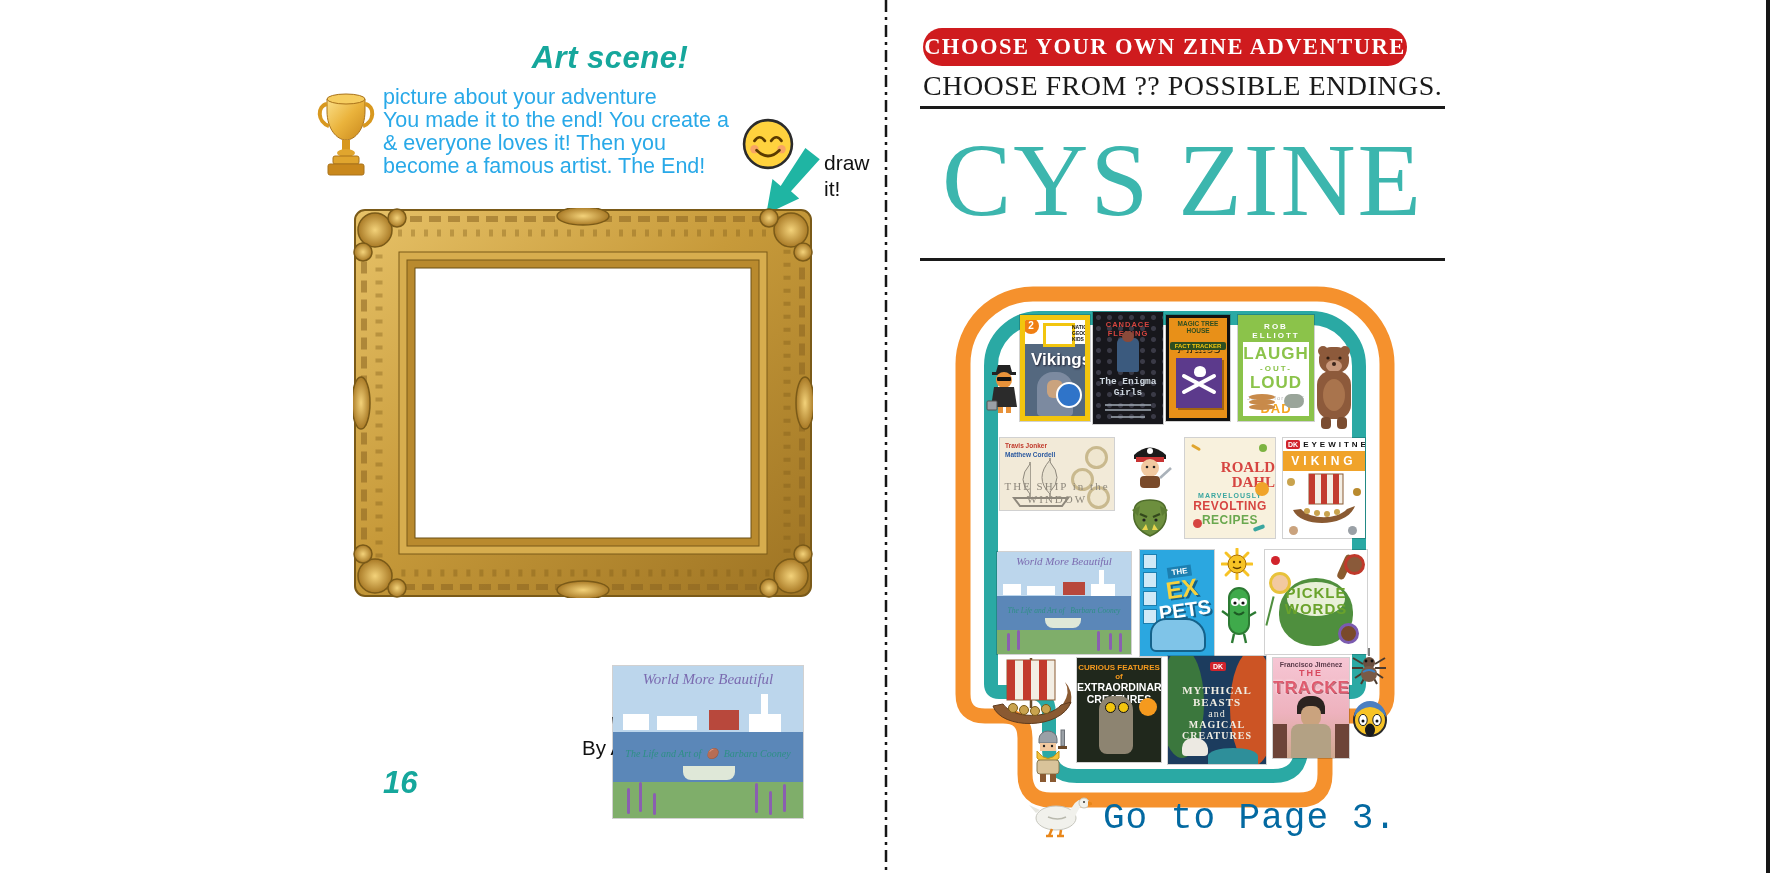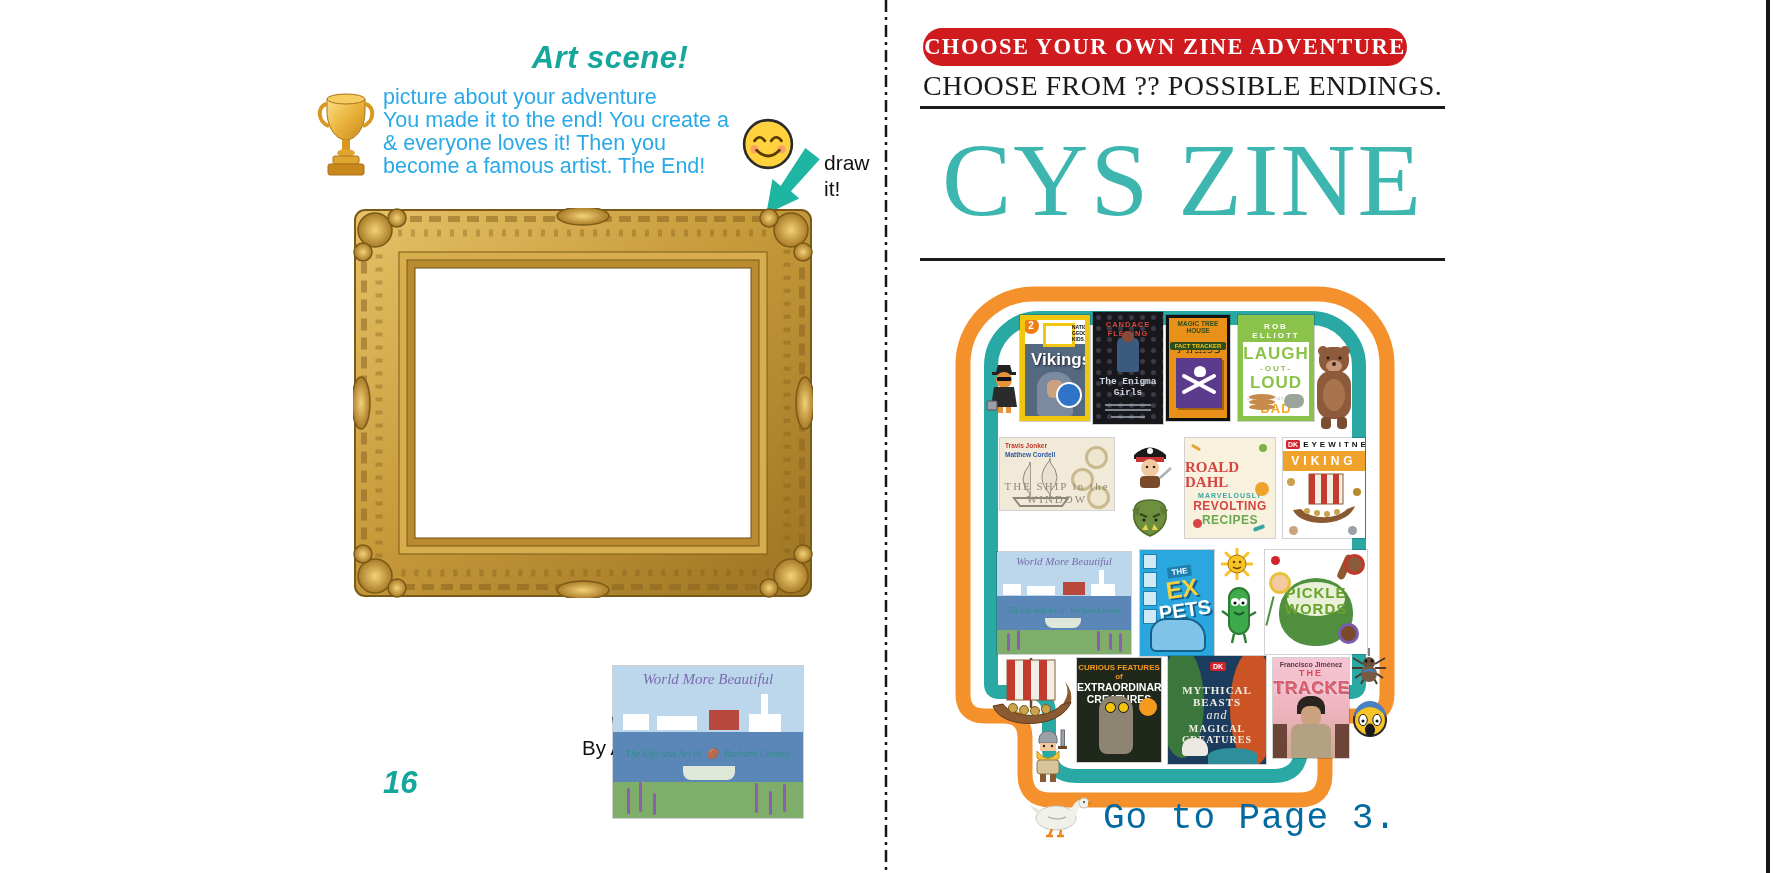--- a/index.html
+++ b/index.html
@@ -75,21 +75,21 @@
   .cv-laugh .cloud{position:absolute;right:5px;bottom:8px;width:20px;height:14px;background:#9aa59a;border-radius:7px;}
   
   .cv-ship{background:#f2ead8;}
   .cv-ship .a1{position:absolute;left:5px;top:4px;font-size:6.5px;color:#c0392b;font-weight:bold;}
   .cv-ship .a2{position:absolute;left:5px;top:13px;font-size:6.5px;color:#2c5aa0;font-weight:bold;}
   .cv-ship .ti{position:absolute;left:0;bottom:4px;width:100%;text-align:center;color:#8e887c;
                font-family:"Liberation Serif",serif;font-size:11px;letter-spacing:2px;line-height:13px;}
   .cv-ship .port{position:absolute;width:17px;height:17px;border-radius:50%;background:#efe6cf;border:3px solid #c9b98e;}
   
   .cv-recipes{background:#f8f1dd;}
-  .cv-recipes .a1{color:#d64541;font-family:"Liberation Serif",serif;font-weight:bold;font-size:15px;text-align:left;line-height:15px;margin-top:22px;}
+  .cv-recipes .a1{color:#d64541;font-family:"Liberation Serif",serif;font-weight:bold;font-size:15px;text-align:right;line-height:15px;margin-top:22px;}
   .cv-recipes .t1{color:#3aa6a0;font-size:7px;font-weight:bold;text-align:center;letter-spacing:1px;margin-top:2px;}
   .cv-recipes .t2{color:#d64541;font-size:12px;font-weight:800;text-align:center;letter-spacing:.5px;}
   .cv-recipes .t3{color:#6aa84f;font-size:12px;font-weight:800;text-align:center;letter-spacing:.5px;}
   .cv-recipes .doo{position:absolute;border-radius:2px;}
   
   .cv-dk{background:#fff;}
   .cv-dk .row{display:flex;align-items:center;gap:3px;padding:2px 3px;}
   .cv-dk .dk{background:#d1242c;color:#fff;font-size:7px;font-weight:bold;padding:1px 2px;border-radius:2px;}
   .cv-dk .ew{font-size:8px;font-weight:bold;letter-spacing:3px;color:#111;}
   .cv-dk .band{background:#f0a32a;color:#fff;text-align:center;font-size:12px;font-weight:bold;letter-spacing:4px;padding:3px 0;}
@@ -543,21 +543,21 @@
       <div class="badge"></div>
     </div>
 
     <div class="cover cv-myth" style="left:283px;top:656px;width:98px;height:108px">
       <div class="gl"></div>
       <div class="or"></div>
       <div class="dk">DK</div>
       <div class="tx">
         <div style="font-size:11px;font-weight:bold"><span>MYTHICAL</span></div>
         <div style="font-size:11px;font-weight:bold"><span>BEASTS</span></div>
-        <div style="font-size:12px;font-style:italic"><span>and</span></div>
+        <div style="font-size:10px;"><span>and</span></div>
         <div style="font-size:10px;font-weight:bold"><span>MAGICAL</span></div>
         <div style="font-size:10px;font-weight:bold"><span>CREATURES</span></div>
       </div>
       <div class="uni"></div>
       <div class="sea"></div>
     </div>
 
     <div class="cover cv-cir" style="left:388px;top:658px;width:76px;height:100px">
       <div class="au">Francisco Jiménez</div>
       <div class="the">THE</div>

